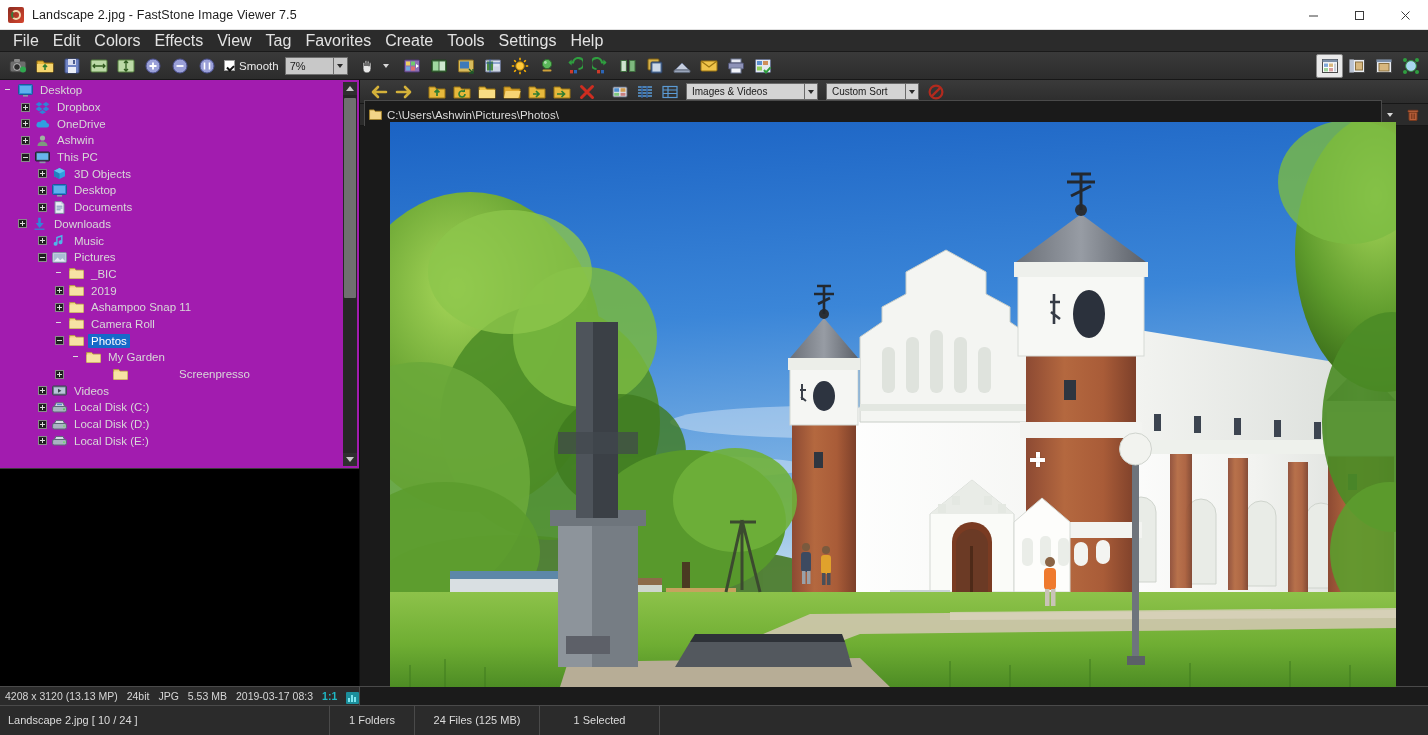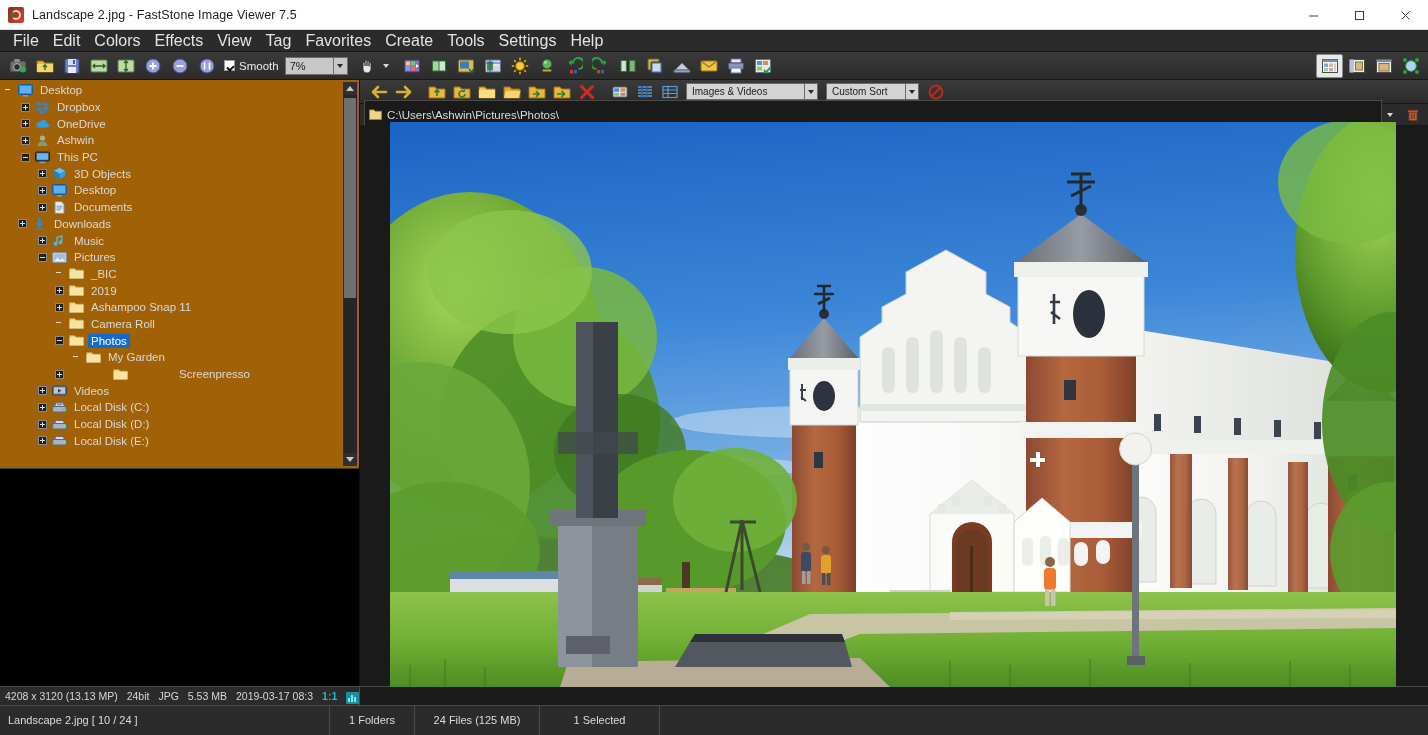--- a/index.html
+++ b/index.html
@@ -131,21 +131,21 @@
 
   
   .leftcol {
     width: 360px; flex:none;
     display:flex; flex-direction:column;
     background:#1b1b1b;
     border-right: 1px solid #0d0d0d;
   }
   .tree {
     height: 388px; flex:none;
-    background:#a16207;
+    background:#a21caf;
     position:relative;
     overflow:hidden;
     padding-top: 2px;
   }
   .tree-rows { position:relative; }
   .trow {
     height: 16.7px; display:flex; align-items:center;
     font-size:11.5px; color:#d8d8d8; white-space:nowrap;
     position:relative;
   }

